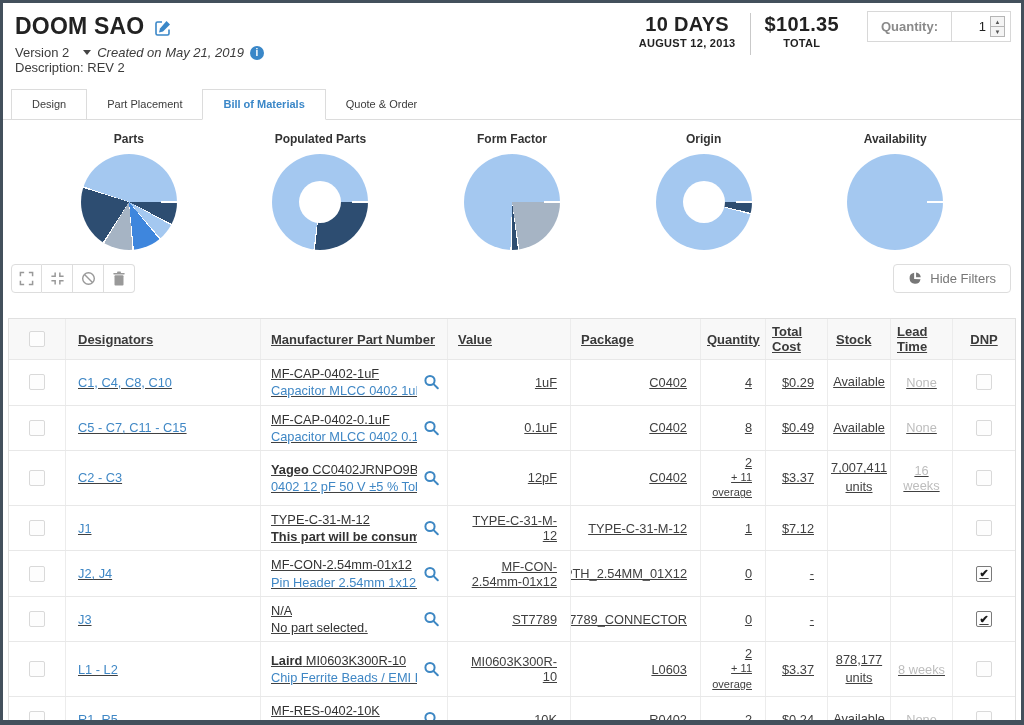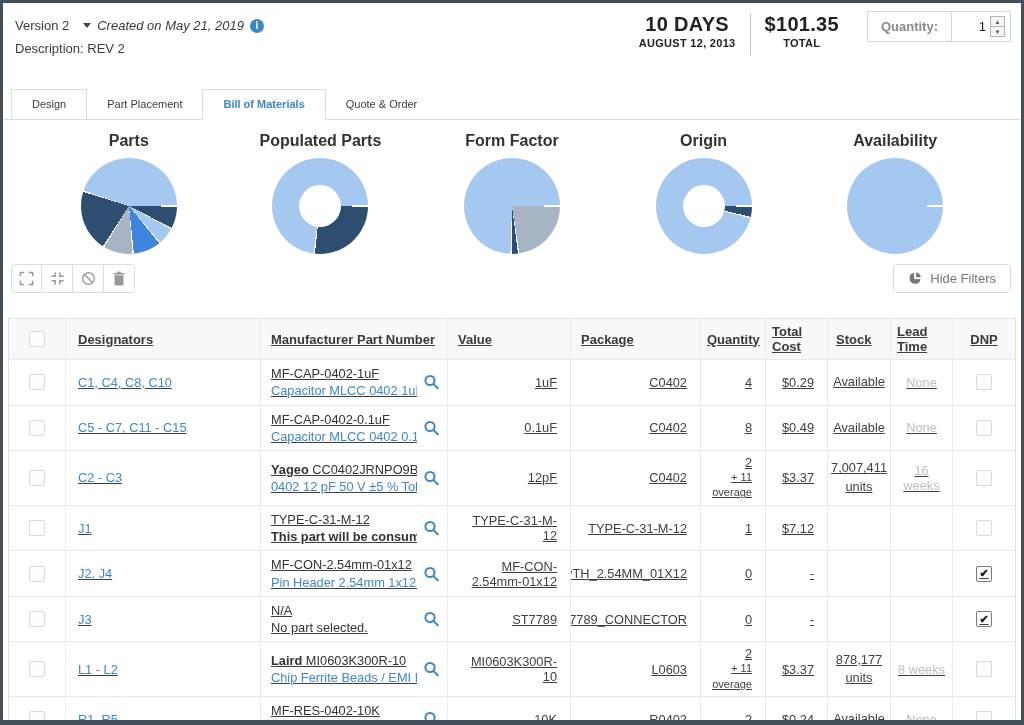--- a/index.html
+++ b/index.html
@@ -11,21 +11,21 @@
   .hdr { position:relative; height:86px; padding:10px 12px 0 12px; }
   .title-row { display:flex; align-items:center; gap:10px; }
   .proj-title { font-size:23px; font-weight:700; color:#222; letter-spacing:0.2px; }
   .edit-icon { cursor:pointer; display:inline-flex; margin-top:2px; }
   .meta-row { margin-top:5px; font-size:13px; color:#3c3c3c; display:flex; align-items:center; gap:6px; }
   .version-dd { cursor:pointer; display:inline-flex; align-items:center; gap:14px; }
   .caret { width:0; height:0; border-left:4px solid transparent; border-right:4px solid transparent; border-top:5px solid #444; display:inline-block; }
   .created { font-style:italic; color:#3c3c3c; }
   .info-icon { width:14px; height:14px; border-radius:50%; background:#3a87c8; color:#fff; font-size:10px;
                font-weight:700; display:inline-flex; align-items:center; justify-content:center; cursor:pointer; font-style:normal;}
-  .desc-row { margin-top:8px; font-size:13px; color:#3c3c3c; }
+  .desc-row { margin-top:0; font-size:13px; color:#3c3c3c; }
 
   .hdr-right { position:absolute; top:8px; right:10px; display:flex; align-items:flex-start; }
   .stat { text-align:center; padding:2px 14px; }
   .stat-big { font-size:20px; color:#222; font-weight:600; letter-spacing:0.3px; }
   .stat-small { font-size:11px; color:#222; font-weight:700; margin-top:1px; letter-spacing:0.3px;}
   .stat-divider { width:1px; background:#c9c9c9; height:42px; margin-top:2px; }
   .qty-box { display:flex; align-items:stretch; border:1px solid #d8d8d8; border-radius:0; margin-left:14px; height:31px; overflow:hidden; }
   .qty-label { display:flex; align-items:center; padding:0 13px; color:#8a8a8a; font-size:13px; font-weight:600; border-right:1px solid #d8d8d8; }
   .qty-value-wrap { display:flex; align-items:center; padding:0 5px 0 10px; gap:4px; min-width:58px; justify-content:flex-end;}
   .qty-value { font-size:13px; color:#222; }
@@ -35,21 +35,21 @@
 
   
   .tabbar { display:flex; align-items:flex-end; border-bottom:1px solid #dcdcdc; padding-left:8px; height:31px; }
   .tab { font-size:11px; color:#3c3c3c; padding:0 20px; line-height:29px; cursor:pointer; background:#fff; position:relative; }
   .tab.boxed { border:1px solid #dcdcdc; border-bottom:none; }
   .tab.active { color:#3a87c8; font-weight:700; border:1px solid #dcdcdc; border-bottom:1px solid #fff; margin-bottom:-1px; }
 
   
   .charts-row { display:flex; justify-content:space-between; padding:12px 30px 6px 30px; height:137px; }
   .chart-block { flex:1; display:flex; flex-direction:column; align-items:center; }
-  .chart-title { font-size:16px; font-weight:700; color:#333; margin-bottom:8px; }
+  .chart-title { font-size:12px; font-weight:700; color:#333; margin-bottom:8px; }
   .pie-wrap { position:relative; width:96px; height:96px; }
   .pie { width:96px; height:96px; border-radius:50%; }
   .hole { position:absolute; left:50%; top:50%; transform:translate(-50%,-50%); width:42px; height:42px; border-radius:50%; background:#fff; }
 
   
   .toolbar { display:flex; justify-content:space-between; align-items:center; padding:5px 10px 8px 8px; height:45px;}
   .btn-group { display:flex; }
   .tool-btn { width:31px; height:29px; border:1px solid #ddd; border-left:none; background:#fff; display:flex; align-items:center; justify-content:center; cursor:pointer; }
   .tool-btn:first-child { border-left:1px solid #ddd; border-radius:4px 0 0 4px; }
   .tool-btn:last-child { border-radius:0 4px 4px 0; }
@@ -86,20 +86,29 @@
   .stock-txt { line-height:1.45; }
 
   svg { display:block; }
 </style>
 </head>
 <body>
 
 <div class="window">
 
   <div class="hdr">
+    <div class="title-row">
+      <span class="proj-title">DOOM SAO</span>
+      <span class="edit-icon">
+        <svg width="18" height="18" viewBox="0 0 18 18" fill="none" stroke="#3a87c8" stroke-width="1.6">
+          <path d="M15 10.5 V14.5 A1.5 1.5 0 0 1 13.5 16 H3.5 A1.5 1.5 0 0 1 2 14.5 V4.5 A1.5 1.5 0 0 1 3.5 3 H8"></path>
+          <path d="M12.5 2 L16 5.5 L9 12.5 L5 13.5 L6 9.5 Z" fill="#3a87c8" stroke="none"></path>
+        </svg>
+      </span>
+    </div>
     <div class="meta-row">
       <span class="version-dd">
         <span>Version 2</span>
         <span class="caret"></span>
       </span>
       <span class="created">Created on May 21, 2019</span>
       <span class="info-icon">i</span>
     </div>
     <div class="desc-row">Description: REV 2</div>
 

